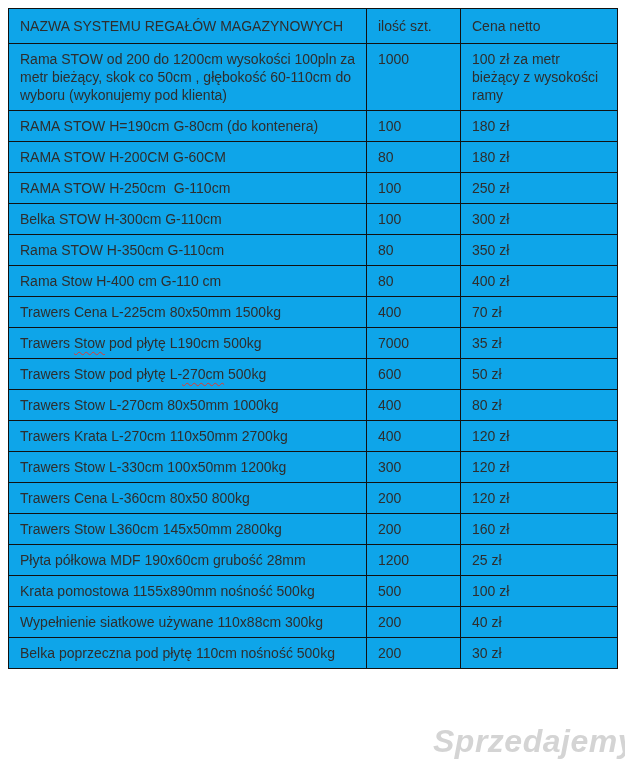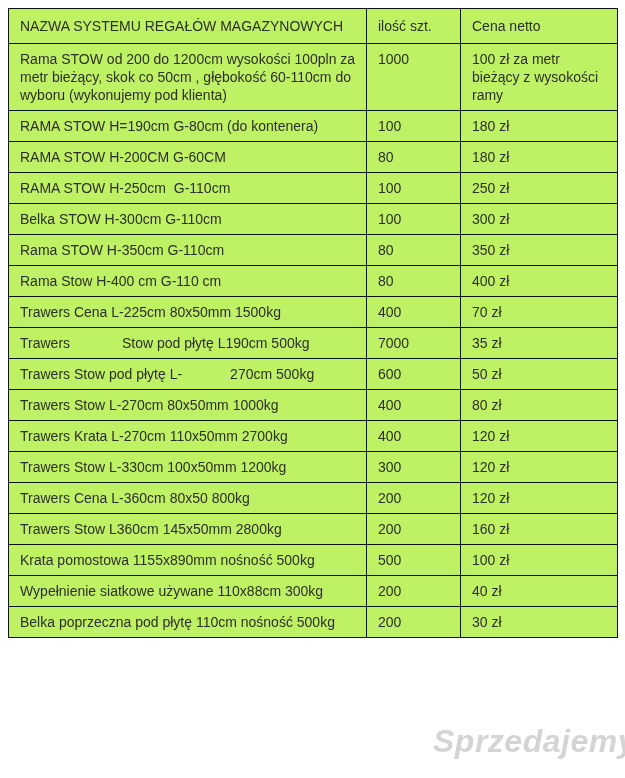--- a/index.html
+++ b/index.html
@@ -8,46 +8,46 @@
     background: #ffffff;
     font-family: "Liberation Sans", sans-serif;
     position: relative;
     overflow: hidden;
   }
   .table-wrap { position: absolute; left: 8px; top: 8px; }
   table.price-table {
     border-collapse: collapse;
     table-layout: fixed;
     width: 609px;
-    background: #bef264;
+    background: #0ea5e9;
     padding-left: 34px;
   }
   table.price-table col.c-name  { width: 358px; }
   table.price-table col.c-qty   { width: 94px; }
   table.price-table col.c-price { width: 157px; }
   table.price-table th,
   table.price-table td {
     border: 1.5px solid #111111;
     font-size: 14px;
     line-height: 18px;
     color: #2e2e2e;
     vertical-align: top;
     text-align: left;
     font-weight: normal;
     padding: 6px 8px 6px 11px;
     white-space: pre-wrap;
     word-wrap: break-word;
   }
   table.price-table th { padding-top: 8px; padding-bottom: 8px; }
   .squiggle {
+    text-decoration: underline;
     text-decoration-style: wavy;
     text-decoration-color: #e03b2f;
     text-decoration-thickness: 1px;
     text-underline-offset: 3px;
-    margin-left: 48px;
   }
   .watermark {
     position: absolute;
     left: 433px;
     top: 723px;
     z-index: 5;
     white-space: nowrap;
     pointer-events: none;
   }
   .wm-text {
@@ -146,20 +146,25 @@
           <td>Trawers Cena L-360cm 80x50 800kg</td>
           <td>200</td>
           <td>120 zł</td>
         </tr>
         <tr>
           <td>Trawers Stow L360cm 145x50mm 2800kg</td>
           <td>200</td>
           <td>160 zł</td>
         </tr>
         <tr>
+          <td>Płyta półkowa MDF 190x60cm grubość 28mm</td>
+          <td>1200</td>
+          <td>25 zł</td>
+        </tr>
+        <tr>
           <td>Krata pomostowa 1155x890mm nośność 500kg</td>
           <td>500</td>
           <td>100 zł</td>
         </tr>
         <tr>
           <td>Wypełnienie siatkowe używane 110x88cm 300kg</td>
           <td>200</td>
           <td>40 zł</td>
         </tr>
         <tr>

